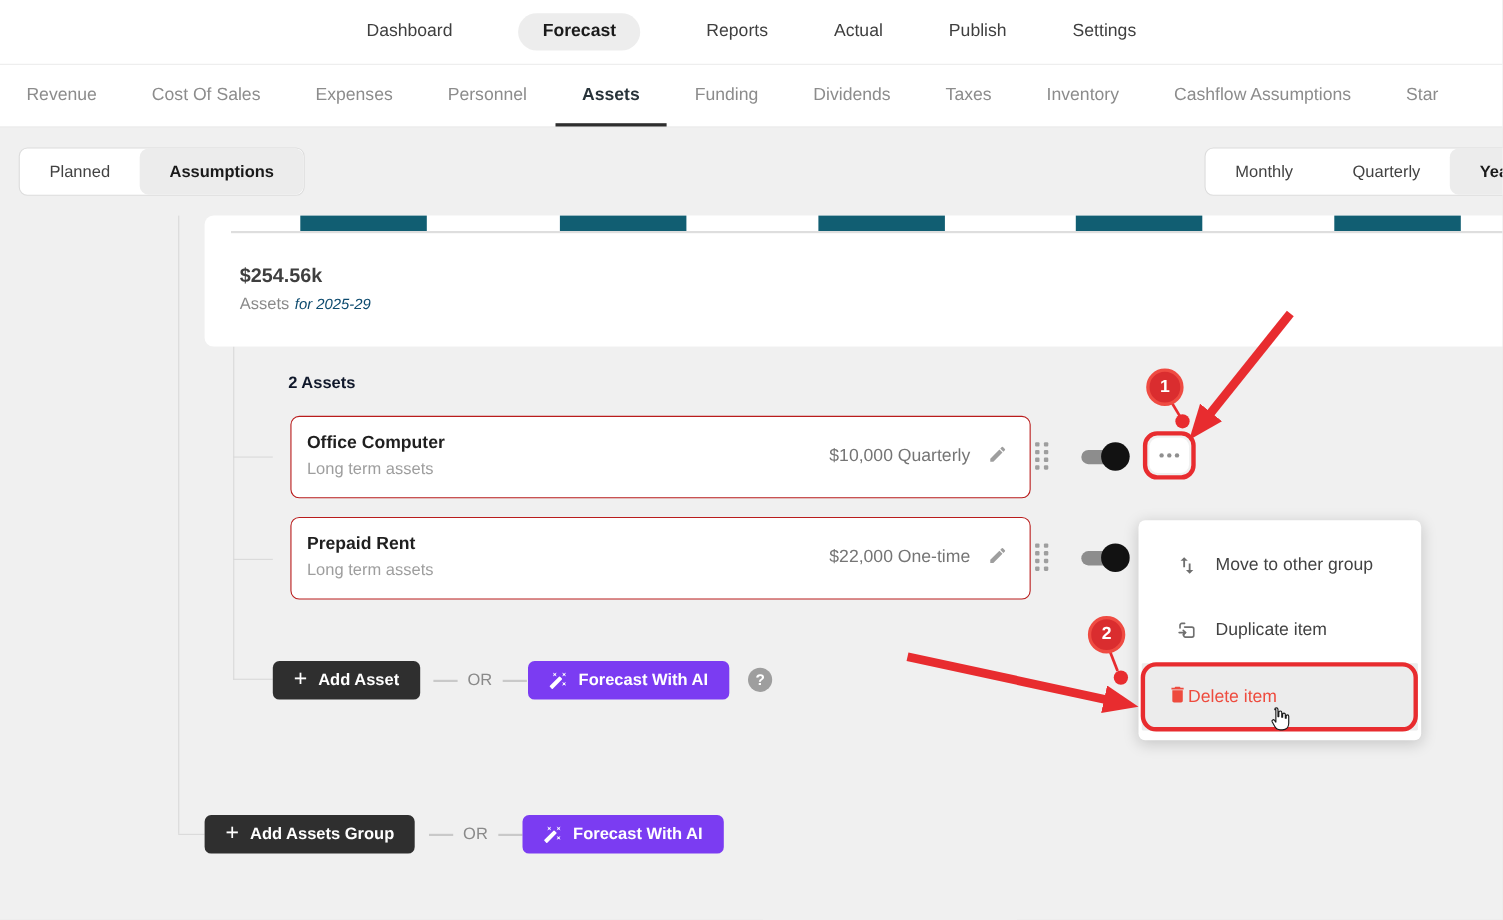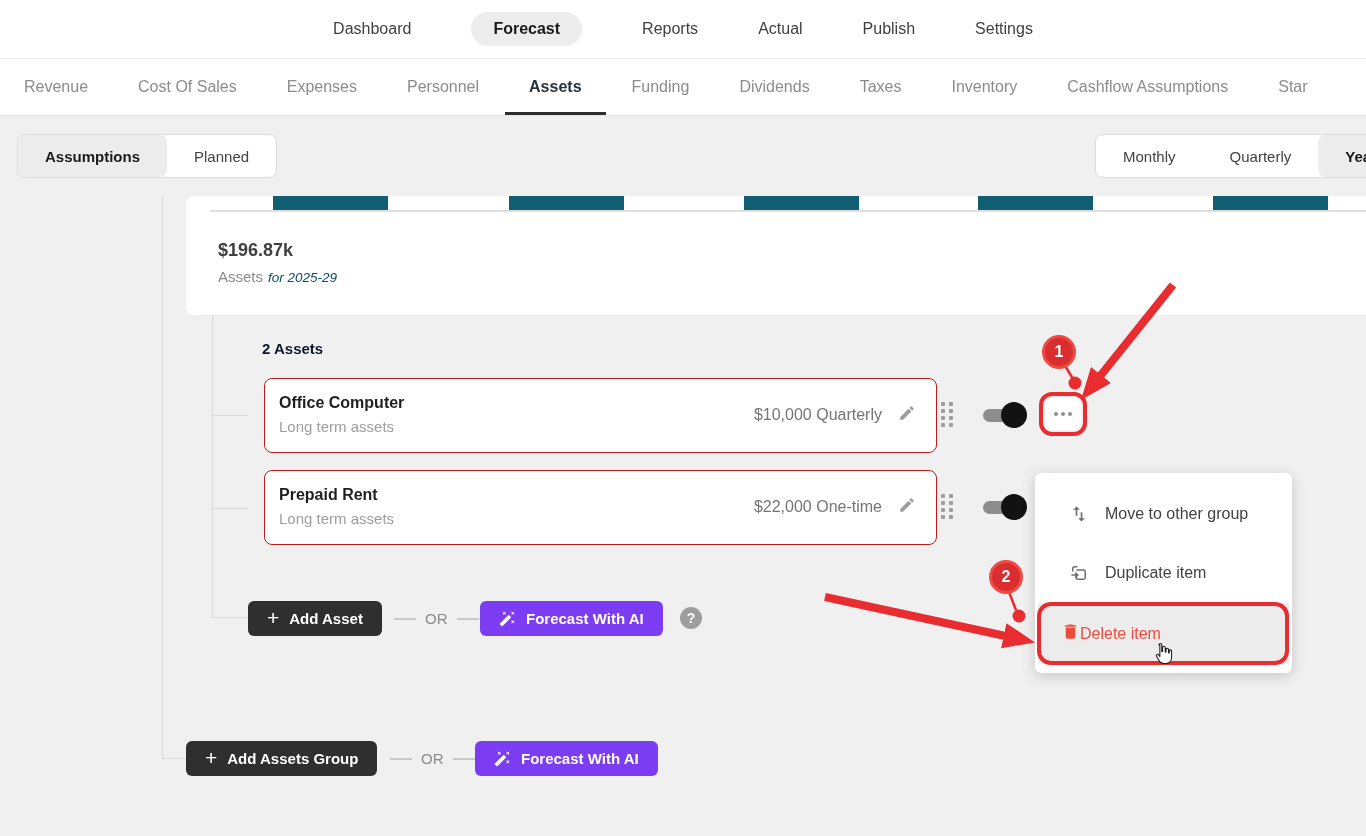--- a/index.html
+++ b/index.html
@@ -114,22 +114,22 @@
     <span class="subnav-item active">Assets</span>
     <span class="subnav-item">Funding</span>
     <span class="subnav-item">Dividends</span>
     <span class="subnav-item">Taxes</span>
     <span class="subnav-item">Inventory</span>
     <span class="subnav-item">Cashflow Assumptions</span>
     <span class="subnav-item">Star</span>
   </div>
 
   <div class="seg seg-left">
+    <span class="seg-opt">Planned</span>
     <span class="seg-opt sel">Assumptions</span>
-    <span class="seg-opt">Planned</span>
   </div>
 
   <div class="seg seg-right">
     <span class="seg-opt">Monthly</span>
     <span class="seg-opt">Quarterly</span>
     <span class="seg-opt sel">Yearly</span>
   </div>
 
   <div class="vline" style="left:162px;top:196px;height:562px;"></div>
   <div class="hline" style="left:162px;top:758px;width:24px;"></div>
@@ -138,21 +138,21 @@
   <div class="hline" style="left:212px;top:508px;width:36px;"></div>
   <div class="hline" style="left:212px;top:617px;width:36px;"></div>
 
   <div class="chart-card">
     <div class="bar"></div>
     <div class="bar"></div>
     <div class="bar"></div>
     <div class="bar"></div>
     <div class="bar"></div>
     <div class="axis-line"></div>
-    <div class="total">$196.87k</div>
+    <div class="total">$254.56k</div>
     <div class="total-sub">
       <span>Assets</span><em>for 2025-29</em>
     </div>
   </div>
 
   <div class="group-count">2 Assets</div>
 
   <div class="item-card card-1">
     <div class="item-name">Office Computer</div>
     <div class="item-cat">Long term assets</div>

